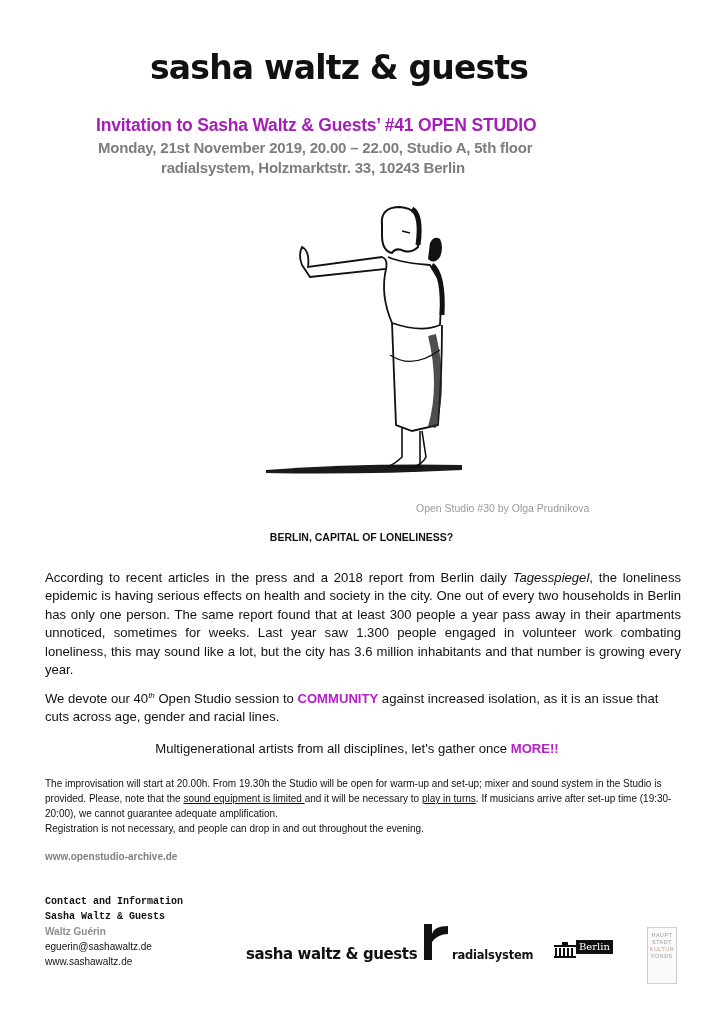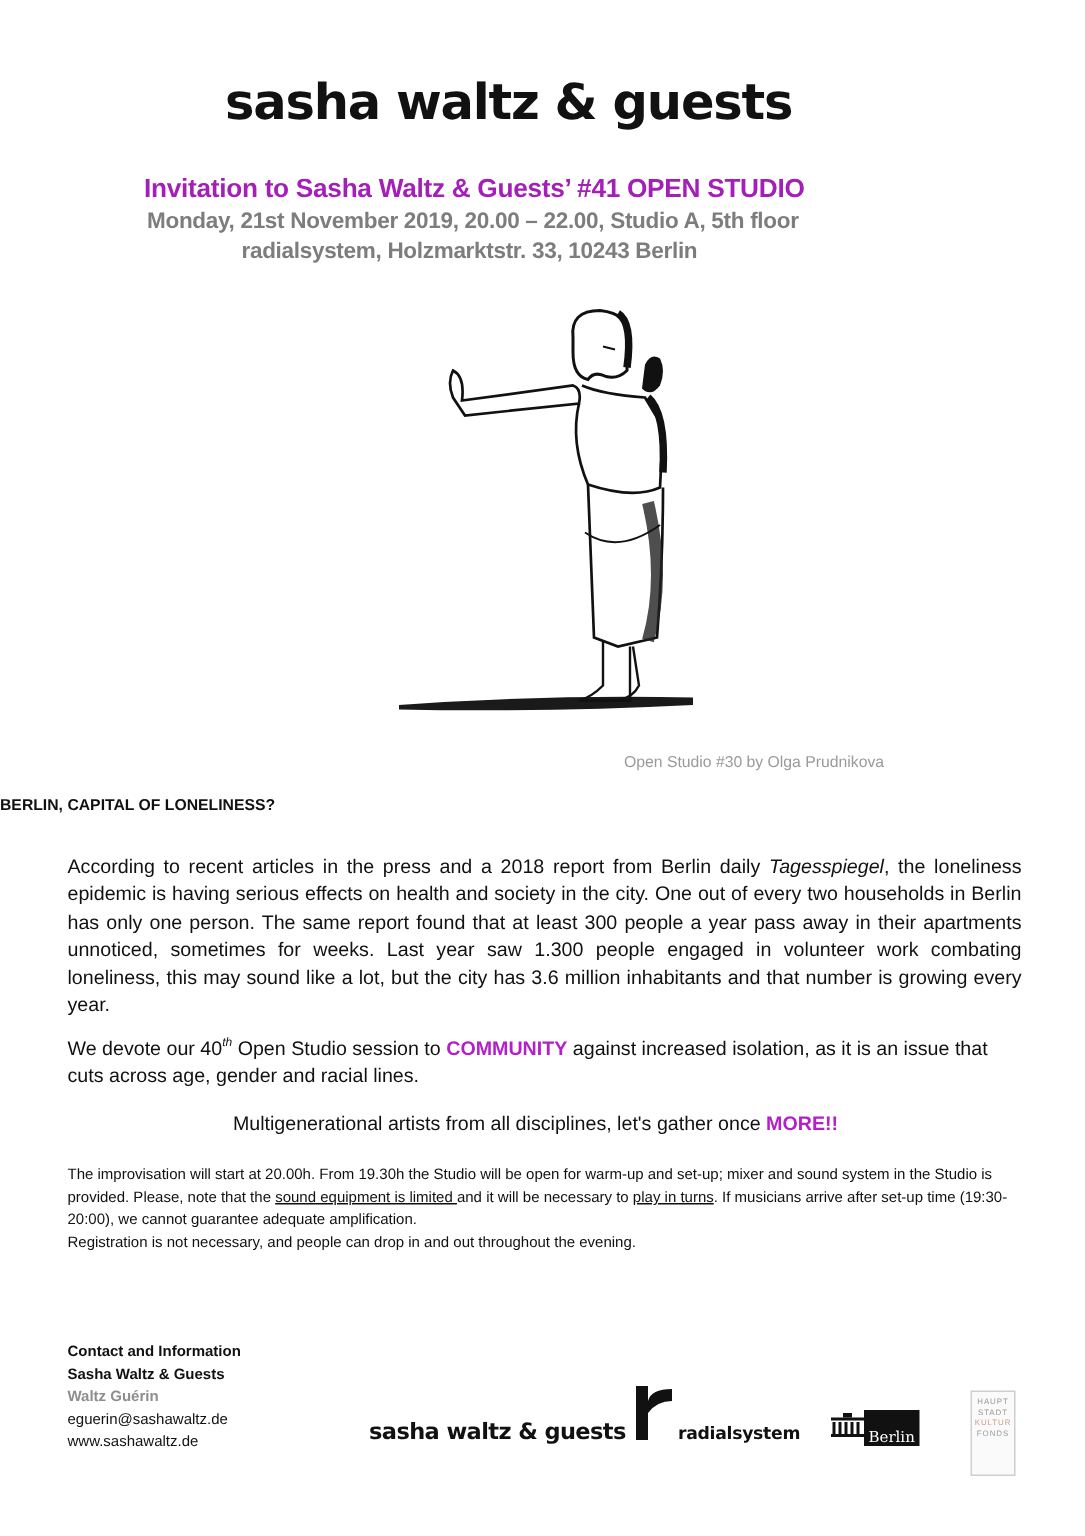--- a/index.html
+++ b/index.html
@@ -21,21 +21,21 @@
   .invite-sub.l1 { left: 98px; top: 139px; }
   .invite-sub.l2 { left: 161px; top: 159px; }
 
   .illustration { position: absolute; left: 262px; top: 195px; width: 256px; height: 282px; }
 
   .caption {
     position: absolute; left: 416px; top: 502px;
     font-size: 10.5px; color: #9a9a9a; white-space: nowrap;
   }
   .section-heading {
-    position: absolute; left: 0; width: 723px; top: 531px; 
+    position: absolute; left: 0; width: 723px; top: 531px; text-align: center;
     font-size: 10.5px; font-weight: bold; color: #111;
   }
   .para {
     position: absolute; left: 45px; width: 636px;
     font-size: 13.1px; line-height: 18.4px; color: #111; text-align: justify;
   }
   .para.p1 { top: 569px; }
   .para.p2 { top: 690px; text-align: left; }
   .para.p3 { top: 740px; text-align: center; left: 0; width: 714px; }
   .accent { color: #b31fc9; font-weight: bold; margin-top: 18px; }
@@ -46,37 +46,37 @@
     font-size: 10px; line-height: 15px; color: #111;
   }
   .small.s1 { top: 776px; }
   .u { text-decoration: underline; }
 
   .more-info {
     position: absolute; left: 45px; top: 849px; width: 640px;
     font-size: 10px; line-height: 15px; font-weight: bold; color: #808080;
   }
   .contact { position: absolute; left: 45px; top: 894px; font-size: 10px; line-height: 15px; color: #111; }
-  .contact .b { font-weight: bold; }
+  .contact .b { font-weight: bold; font-family: Liberation Mono, monospace; }
   .contact .grey { font-weight: bold; color: #8e8e8e; }
 
   .footer-logo-swg {
     position: absolute; left: 246px; top: 945px;
     font-family: "DejaVu Sans", sans-serif; font-size: 15px; font-weight: bold; letter-spacing: -0.4px;
     color: #111; white-space: nowrap;
   }
   .footer-logo-radial { position: absolute; left: 424px; top: 924px; width: 110px; height: 44px; text-align: right; }
   .footer-logo-radial .r-mark { position: absolute; left: 0; top: 0; }
   .footer-logo-radial .r-text {
     position: absolute; left: 28px; top: 24px; font-family: "DejaVu Sans", sans-serif;
     font-size: 11.5px; font-weight: bold; color: #111; white-space: nowrap; letter-spacing: -0.2px;
   }
   .footer-logo-berlin { position: absolute; left: 554px; top: 940px; width: 64px; height: 22px; }
   .berlin-box {
-    position: absolute; left: 22px; top: 0; height: 14px; padding: 12px 3px;
+    position: absolute; left: 22px; top: 0; height: 14px; padding: 0 3px;
     background: #111; color: #fff; font-family: "DejaVu Serif", serif; font-size: 10px; line-height: 14px;
   }
   .footer-logo-hkf {
     position: absolute; left: 647px; top: 927px; width: 30px; height: 57px;
     border: 1px solid #cfcfcf; background: #fafafa;
     font-size: 5.3px; line-height: 7px; color: #9a9a9a; text-align: center; padding-top: 4px; letter-spacing: 0.6px;
   }
   .footer-logo-hkf .k { color: #c9a08a; }
 </style>
 </head>
@@ -117,20 +117,21 @@
 
 <div class="para p1"><span>According to recent articles in the press and a 2018 report from Berlin daily </span><em>Tagesspiegel</em><span>, the loneliness epidemic is having serious effects on health and society in the city. One out of every two households in Berlin has only one person. The same report found that at least 300 people a year pass away in their apartments unnoticed, sometimes for weeks. Last year saw 1.300 people engaged in volunteer work combating loneliness, this may sound like a lot, but the city has 3.6 million inhabitants and that number is growing every year.</span></div>
 
 <div class="para p2"><span>We devote our 40</span><sup>th</sup><span> Open Studio session to </span><span class="accent">COMMUNITY</span><span> against increased isolation, as it is an issue that cuts across age, gender and racial lines.</span></div>
 
 <div class="para p3"><span>Multigenerational artists from all disciplines, let's gather once </span><span class="accent">MORE!!</span></div>
 
 <div class="small s1"><span>The improvisation will start at 20.00h. From 19.30h the Studio will be open for warm-up and set-up; mixer and sound system in the Studio is provided. Please, note that the </span><span class="u">sound equipment is limited </span><span>and it will be necessary to </span><span class="u">play in turns</span><span>. If musicians arrive after set-up time (19:30-20:00), we cannot guarantee adequate amplification.</span><br><span>Registration is not necessary, and people can drop in and out throughout the evening.</span></div>
 
 <div class="more-info">
+  <div>www.openstudio-archive.de</div>
 </div>
 
 <div class="contact">
   <div class="b">Contact and Information</div>
   <div class="b">Sasha Waltz &amp; Guests</div>
   <div class="grey">Waltz Guérin</div>
   <div>eguerin@sashawaltz.de</div>
   <div>www.sashawaltz.de</div>
 </div>
 

